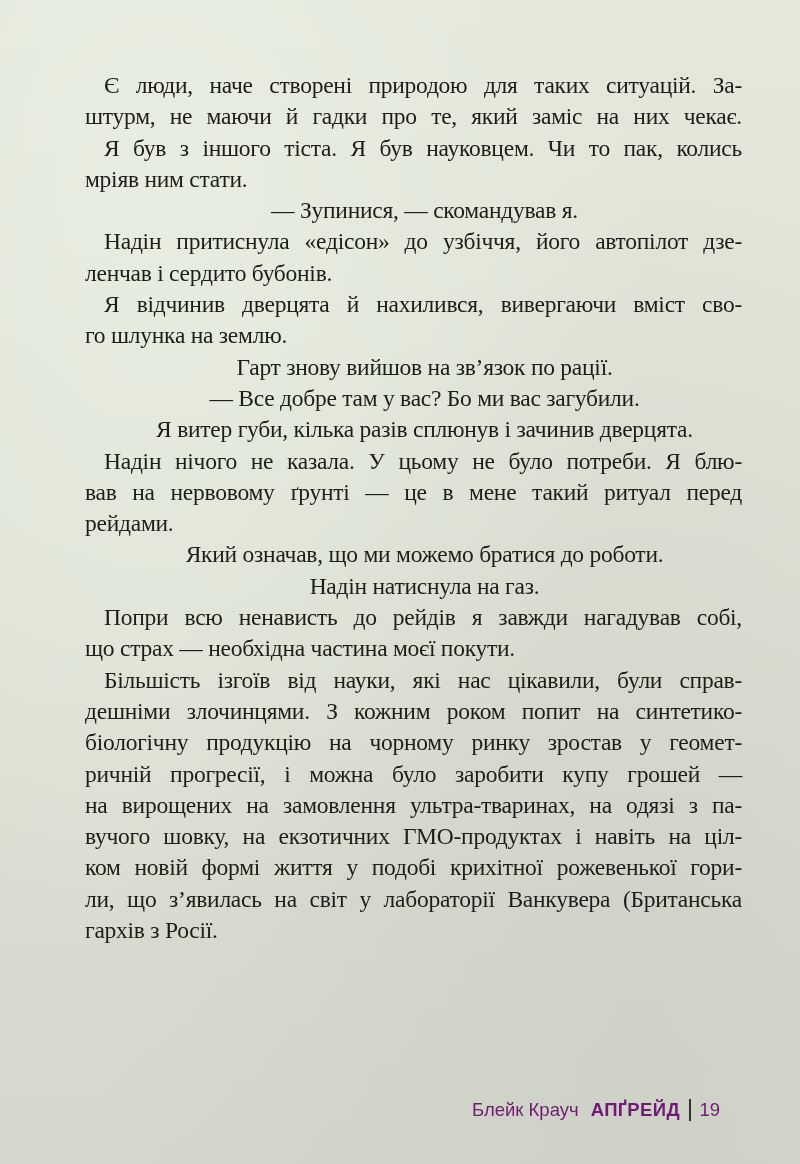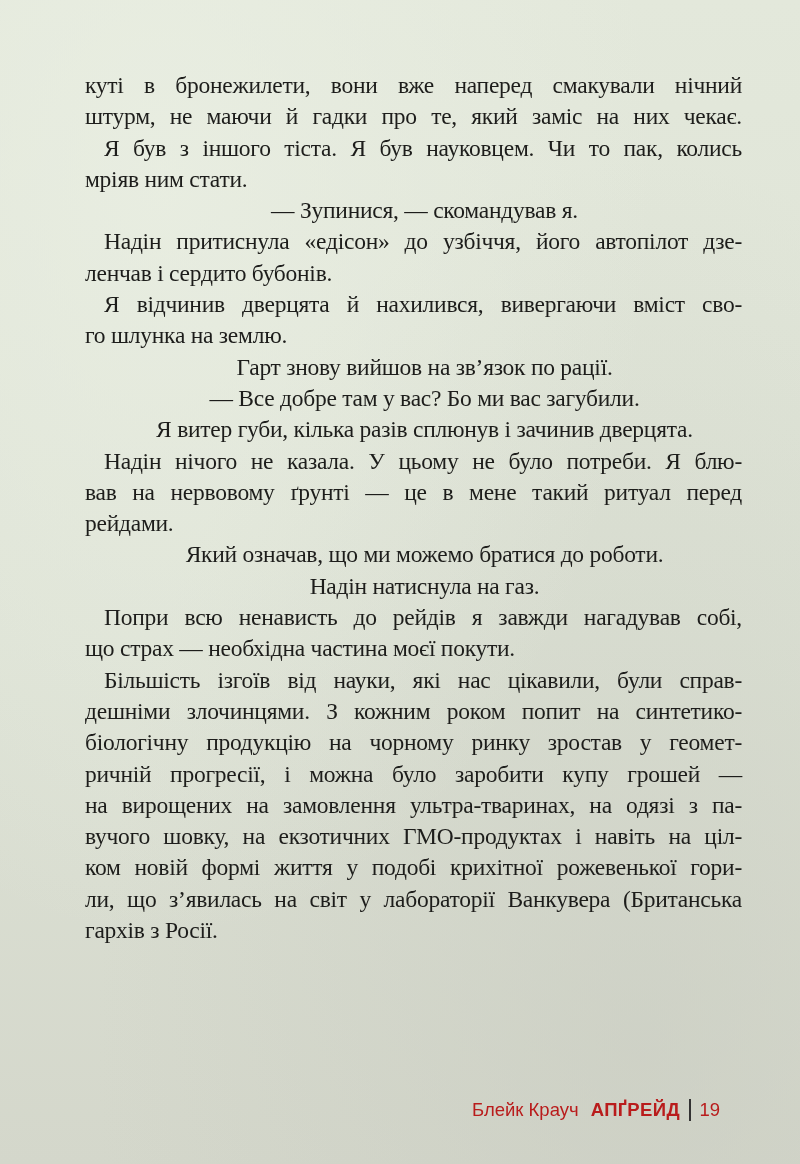--- a/index.html
+++ b/index.html
@@ -52,21 +52,21 @@
     }
     .footer {
       position: absolute;
       top: 1096px;
       left: 472px;
       height: 28px;
       display: flex;
       align-items: center;
       font-family: "Liberation Sans", "DejaVu Sans", sans-serif;
       font-size: 18.5px;
-      color: #b91c1c;
+      color: #701a75;
     }
     .footer .author {
       font-weight: 400;
       margin-right: 12px;
     }
     .footer .title {
       font-weight: 700;
       letter-spacing: 0.4px;
     }
     .footer .sep {
@@ -78,21 +78,21 @@
     }
     .footer .pagenum {
       font-weight: 400;
     }
   </style>
 </head>
 <body>
 
 <div class="page">
   <div class="text-block" id="text-block">
-      <span class="line justify">куті в бронежилети, вони вже наперед смакували нічний</span>
+      <span class="line indent justify">Є люди, наче створені природою для таких ситуацій. За-</span>
       <span class="line justify">штурм, не маючи й гадки про те, який заміс на них чекає.</span>
       <span class="line indent justify">Я був з іншого тіста. Я був науковцем. Чи то пак, колись</span>
       <span class="line">мріяв ним стати.</span>
       <span class="line indent">— Зупинися, — скомандував я.</span>
       <span class="line indent justify">Надін притиснула «едісон» до узбіччя, його автопілот дзе-</span>
       <span class="line">ленчав і сердито бубонів.</span>
       <span class="line indent justify">Я відчинив дверцята й нахилився, вивергаючи вміст сво-</span>
       <span class="line">го шлунка на землю.</span>
       <span class="line indent">Гарт знову вийшов на зв’язок по рації.</span>
       <span class="line indent">— Все добре там у вас? Бо ми вас загубили.</span>

